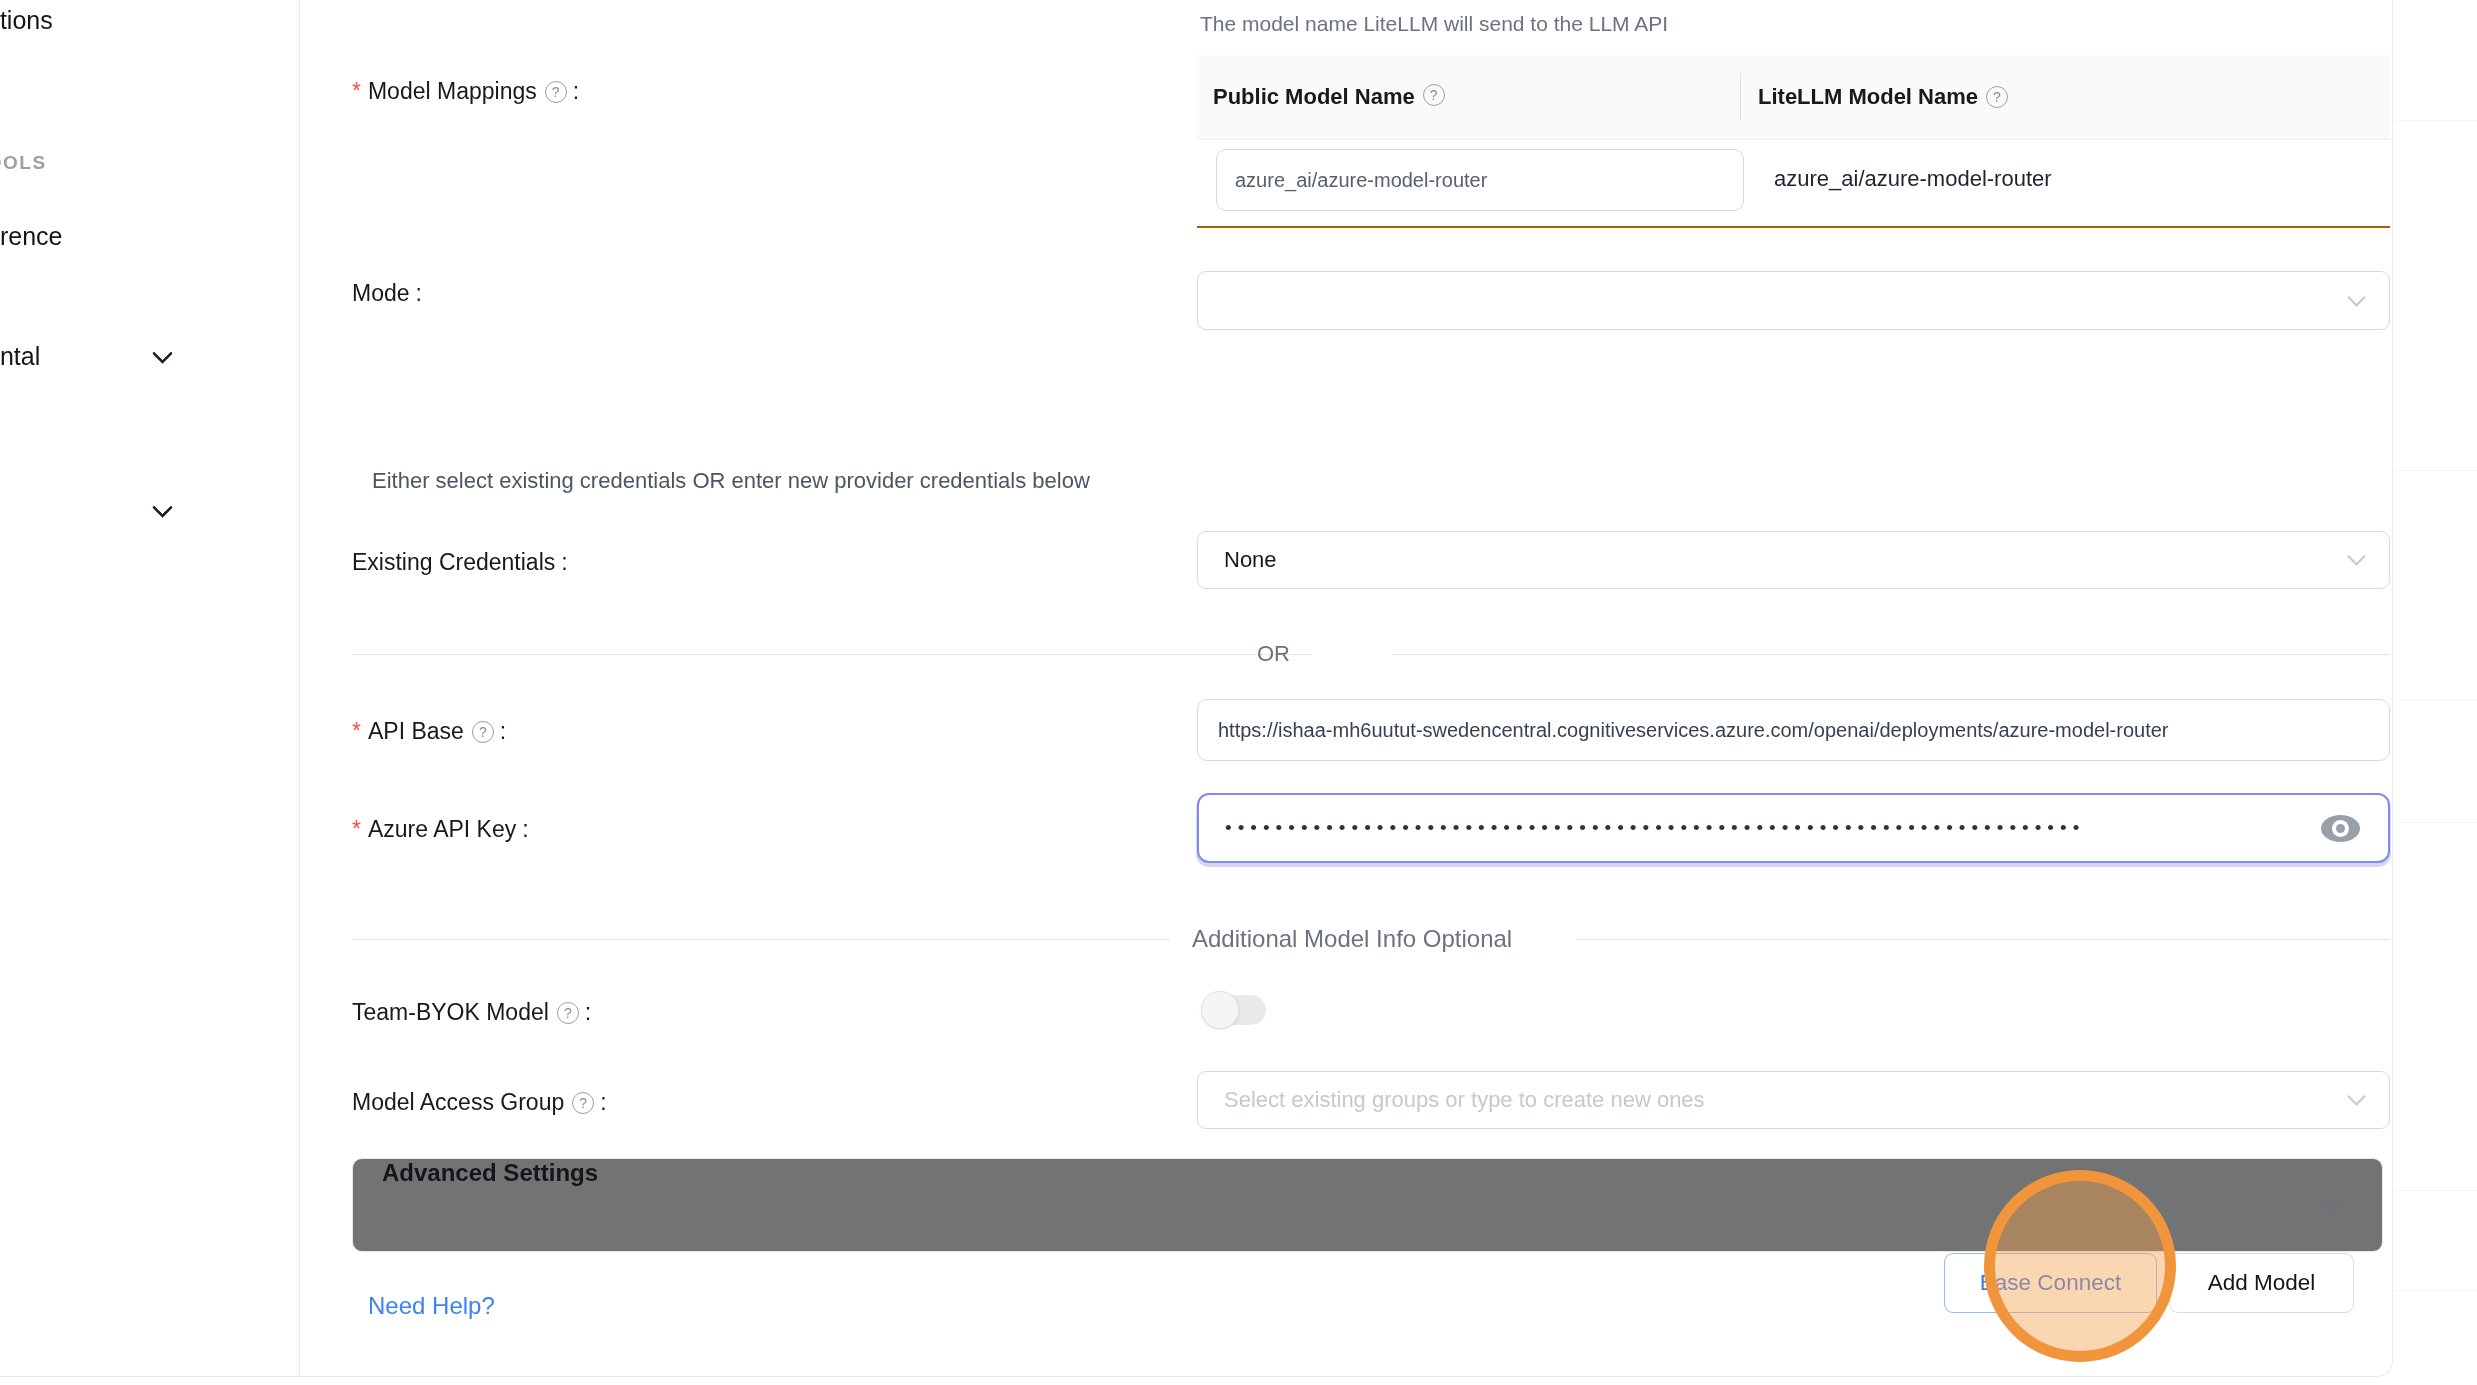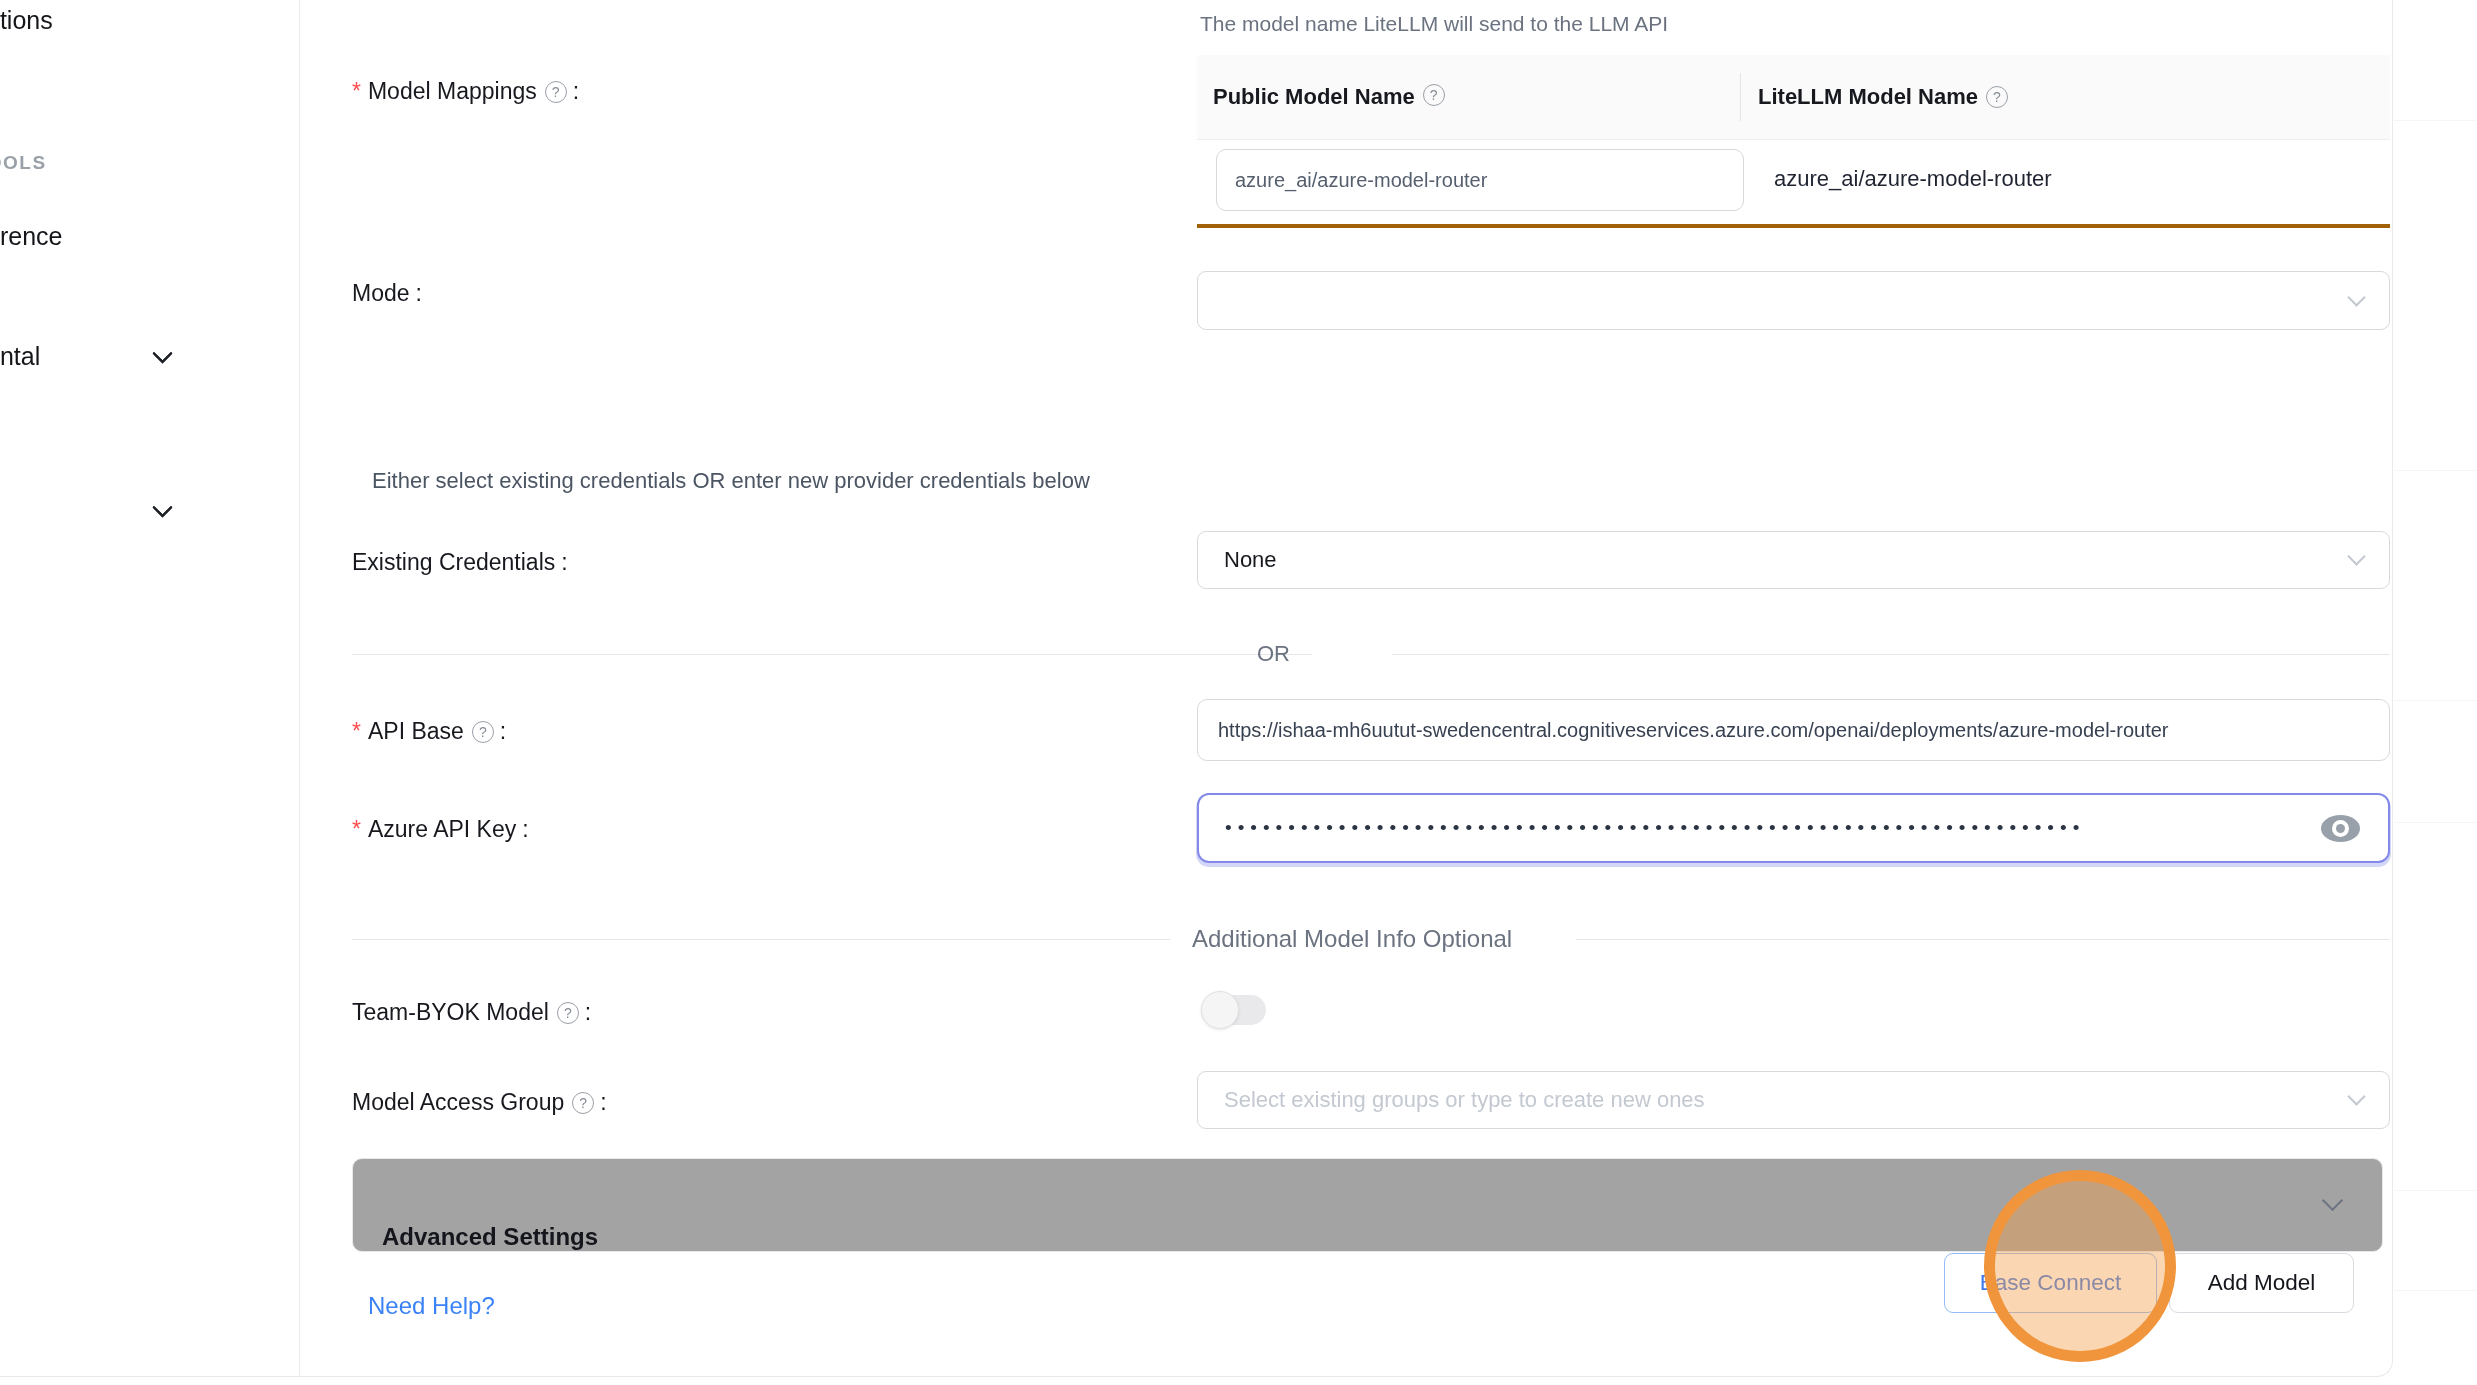--- a/index.html
+++ b/index.html
@@ -39,21 +39,21 @@
     border:1px solid #d9d9d9; border-radius:10px; font-family:"Liberation Sans",sans-serif;
     font-size:20px; color:#374151; padding:0 20px; outline:none; }
   
   .mapping-table { position:absolute; left:1197px; top:55px; width:1193px; }
   .mt-header { position:relative; height:85px; background:#fafafa; border-bottom:1px solid #efefef;
     display:flex; align-items:center; }
   .mt-h1 { width:543px; padding-left:16px; display:flex; 
     font-size:22px; font-weight:700; color:#17191f; }
   .mt-vdiv { width:1px; height:48px; background:#e4e4e7; }
   .mt-h2 { padding-left:17px; display:flex; align-items:center; font-size:22px; font-weight:700; color:#17191f; }
-  .mt-row { position:relative; height:88px; border-bottom:4px solid #a16207; }
+  .mt-row { position:relative; height:88px; border-bottom:2px solid #a16207; }
   .mapping-input { position:absolute; left:19px; top:9px; width:528px; height:62px;
     border:1px solid #d9d9d9; border-radius:10px; font-family:"Liberation Sans",sans-serif;
     font-size:20px; color:#555f6e; padding:0 18px; outline:none; background:#fff; }
   .mt-static { position:absolute; left:577px; top:26px; font-size:22px; color:#1f2430; }
   
   .mode-help { position:absolute; left:1200px; top:352px; width:830px; font-size:21.5px;
     color:#6b7280; line-height:40px; }
   .mode-help b { color:#575e68; }
   .link { color:#3b82f6; cursor:pointer; }
   
@@ -71,22 +71,22 @@
     margin:-8.5px 0 0 -8.5px; background:#fff; border-radius:50%; }
   .eye::after { content:""; position:absolute; left:50%; top:50%; width:9px; height:9px;
     margin:-4.5px 0 0 -4.5px; background:#98a0aa; border-radius:50%; }
   
   .switch { position:absolute; left:1203px; top:995px; width:63px; height:30px;
     background:#e9e9eb; border-radius:15px; cursor:pointer; }
   .knob { position:absolute; left:-2px; top:-4px; width:38px; height:38px; border-radius:50%;
     background:#f5f5f6; border:1px solid #e2e2e4; box-shadow:0 1px 3px rgba(0,0,0,0.10); }
   
   .adv-panel { position:absolute; left:352px; top:1158px; width:2031px; height:94px;
-    border:1px solid #e6e8ec; border-radius:10px; background:#a3a3a3;
-    display:flex; align-items:flex-end; cursor:pointer; }
+    border:1px solid #e6e8ec; border-radius:10px; background:#737373;
+    display:flex; align-items:flex-start; cursor:pointer; }
   .adv-title { margin-left:29px; font-size:24px; font-weight:700; color:#14161c; }
   .adv-chev { position:absolute; right:42px; top:50%; margin-top:-12px; width:15px; height:15px;
     border-right:2.5px solid #6b7280; border-bottom:2.5px solid #6b7280; transform:rotate(45deg); }
   
   .need-help { position:absolute; left:368px; top:1292px; font-size:24px; color:#3b82f6; cursor:pointer; }
   .btn { position:absolute; top:1253px; height:60px; border-radius:9px; background:#fff;
     display:flex; align-items:center; justify-content:center; font-size:22.5px; cursor:pointer;
     font-family:"Liberation Sans",sans-serif; }
   .btn-test { left:1944px; width:213px; border:1px solid #94bbf8; color:#4179ea; font-weight:500; }
   .btn-add { left:2169px; width:185px; border:1px solid #d8dbdf; color:#14161c; font-weight:500; }

